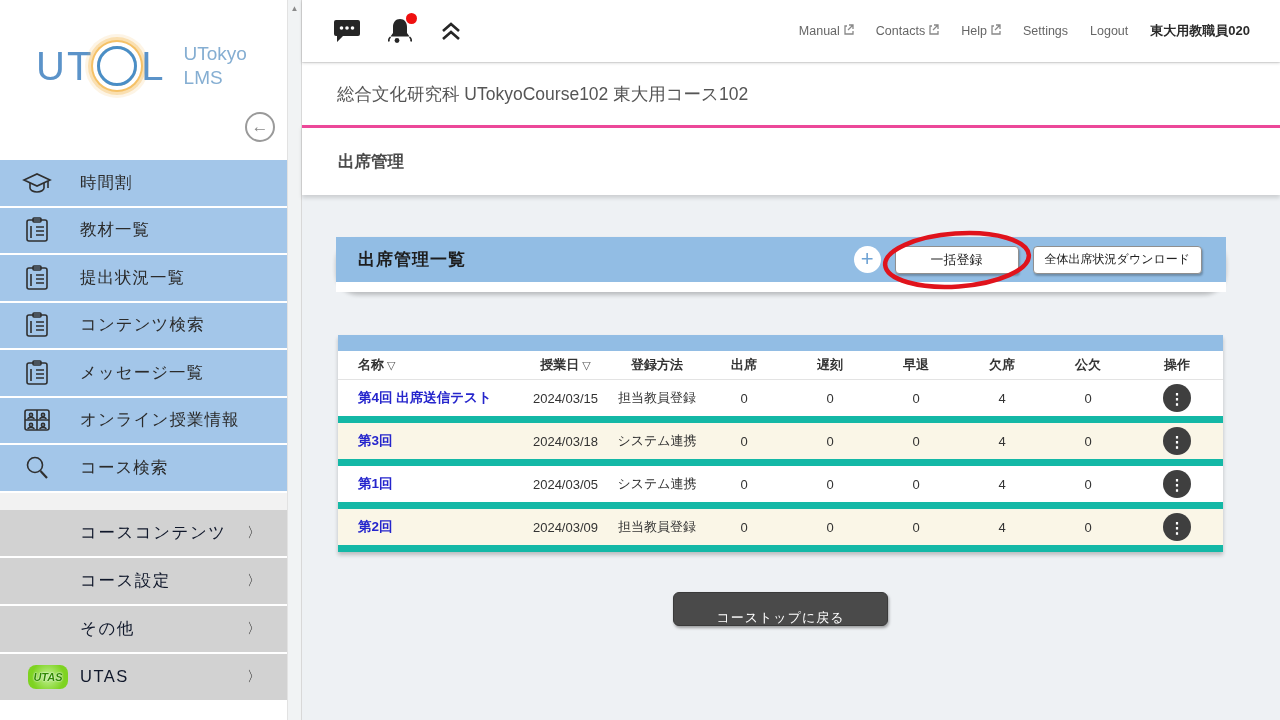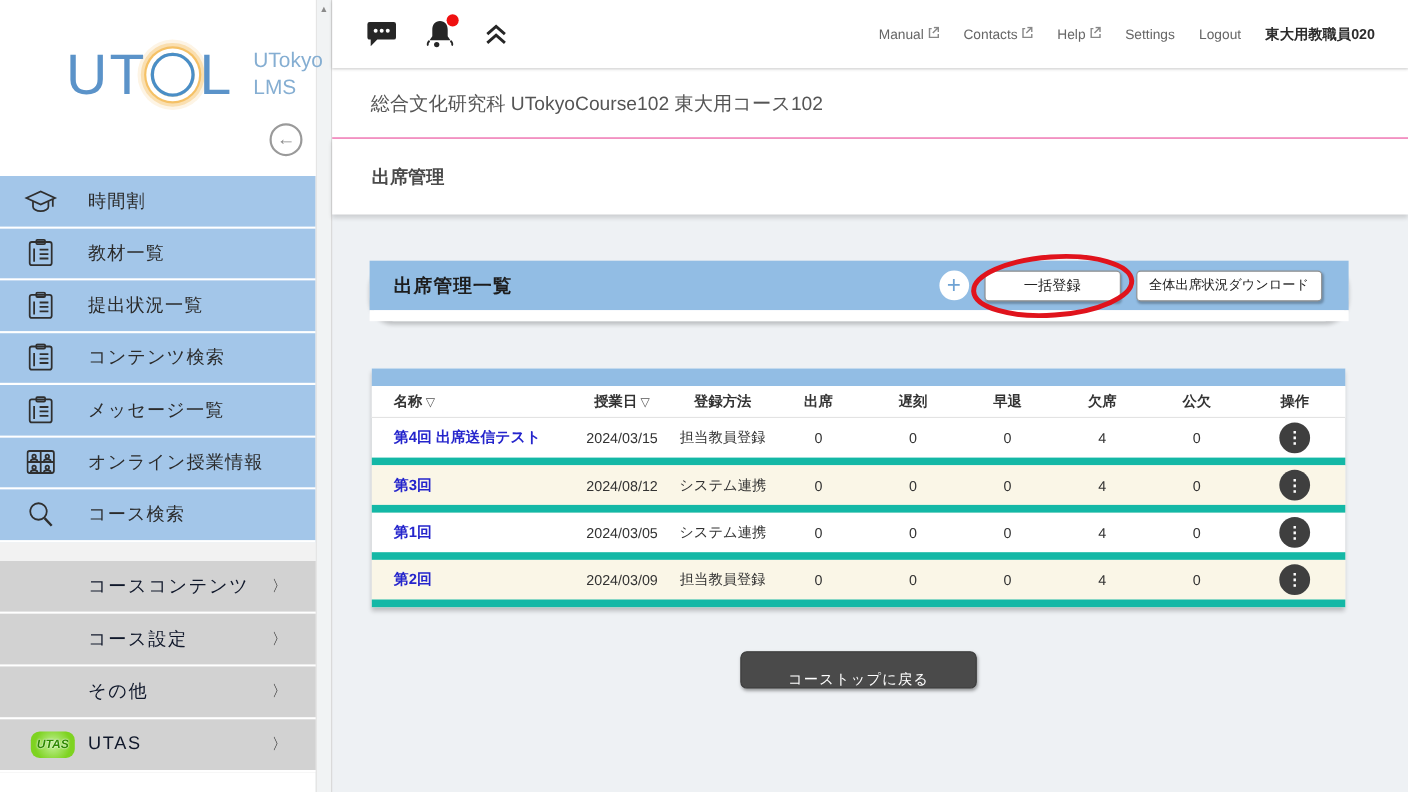--- a/index.html
+++ b/index.html
@@ -4,21 +4,21 @@
 <style>
   * { margin:0; padding:0; box-sizing:border-box; }
   html,body { width:1280px; height:720px; overflow:hidden;
     font-family:"Liberation Sans","DejaVu Sans",sans-serif; background:#eef1f4; }
   .app { display:flex; width:1280px; height:720px; }
 
   
   .sidebar { width:287px; background:#fff; flex-shrink:0; display:flex; flex-direction:column; }
   .logo-area { height:160px; position:relative; background:#fff; }
   .logo-row { position:absolute; left:36px; top:42px; display:flex; align-items:center; }
-  .logo-text { font-size:52px; font-weight:300; color:#5b93c9; letter-spacing:2px; line-height:1; display:flex; align-items:center;margin-left:24px; }
+  .logo-text { font-size:40px; font-weight:300; color:#5b93c9; letter-spacing:2px; line-height:1; display:flex; align-items:center; }
   .logo-o { width:40px; height:40px; border:3px solid #4a8ec6; border-radius:50%; margin:0 4px;
     box-shadow:0 0 0 4px #fff, 0 0 0 6px rgba(243,183,78,.75), 0 0 0 9px rgba(243,183,78,.35), 0 0 0 12px rgba(243,183,78,.15); }
   .logo-sub { margin-left:18px; color:#85aed2; font-size:19px; line-height:1.25; font-weight:400; }
   .collapse-btn { position:absolute; right:12px; top:112px; width:30px; height:30px; border:2px solid #9a9a9a;
     border-radius:50%; background:#fff; color:#8a8a8a; font-size:17px; display:flex; align-items:center; justify-content:center; cursor:pointer; }
   .nav-item { height:47.5px; background:#a3c6e9; display:flex; align-items:center; border-bottom:2px solid #fff; cursor:pointer; }
   .nav-icon { width:34px; margin-left:20px; display:flex; justify-content:center; }
   .nav-icon svg { stroke:#2f2f2f; fill:none; stroke-width:1.6; }
   .nav-label { margin-left:26px; font-size:16.5px; color:#2b2b2b; letter-spacing:1px; }
   .nav-spacer { height:17px; background:#f2f2f2; }
@@ -39,21 +39,21 @@
   .topbar-icons { display:flex; align-items:center; gap:26px; padding-left:31px; }
   .icon-btn { position:relative; cursor:pointer; display:flex; align-items:center; }
   .badge-dot { position:absolute; top:-4px; right:-4px; width:11px; height:11px; background:#ef1010; border-radius:50%; }
   .topbar-links { margin-left:auto; display:flex; align-items:center; gap:22px; padding-right:30px; }
   .top-link { font-size:12.5px; color:#666; cursor:pointer; display:flex; align-items:center; gap:3px; }
   .ext-icon svg { stroke:#888; fill:none; stroke-width:1.3; }
   .username { font-size:13px; font-weight:bold; color:#2b2b2b; }
 
   .title-bar { height:63px; background:#fff; border-top:1px solid #eee; display:flex; align-items:center; padding-left:35px; }
   .course-title { font-size:17.5px; font-weight:normal; color:#555; }
-  .subtitle-bar { height:70px; background:#fff; border-top:1px solid #ec4899; display:flex; align-items:center; padding-left:36px;
+  .subtitle-bar { height:70px; background:#fff; border-top:3px solid #ec4899; display:flex; align-items:center; padding-left:36px;
     box-shadow:0 3px 4px rgba(0,0,0,.14); position:relative; z-index:4; }
   .page-title { font-size:16.5px; font-weight:bold; color:#4a4a4a; }
 
   .content { flex:1; padding-top:42px; }
   .panel-card { width:890px; margin-left:34px; box-shadow:0 3px 4px rgba(0,0,0,.22);border-radius:22px; }
   .panel-head { height:45px; background:#92bde4; display:flex; align-items:center; padding:0 24px 0 22px; }
   .panel-title { font-size:17px; font-weight:bold; color:#1d1d1d; letter-spacing:1px; }
   .panel-actions { margin-left:auto; display:flex; align-items:center; gap:14px; }
   .add-circle { width:27px; height:27px; background:#fff; border-radius:50%; color:#6fa3d4; font-size:22px; font-weight:300;
     display:flex; align-items:center; justify-content:center; cursor:pointer; line-height:1; padding-bottom:2px; }
@@ -319,21 +319,21 @@
           <span class="cell c-num">0</span>
           <span class="cell c-num">0</span>
           <span class="cell c-num">4</span>
           <span class="cell c-num">0</span>
           <span class="cell c-ops"><button class="ops-btn">
                 <span>⋮</span>
               </button></span>
         </div>
         <div class="t-row t-body-row alt">
           <span class="cell c-name"><a class="name-link">第3回</a></span>
-          <span class="cell c-date">2024/08/12</span>
+          <span class="cell c-date">2024/03/18</span>
           <span class="cell c-method">システム連携</span>
           <span class="cell c-num">0</span>
           <span class="cell c-num">0</span>
           <span class="cell c-num">0</span>
           <span class="cell c-num">4</span>
           <span class="cell c-num">0</span>
           <span class="cell c-ops"><button class="ops-btn">
                 <span>⋮</span>
               </button></span>
         </div>

